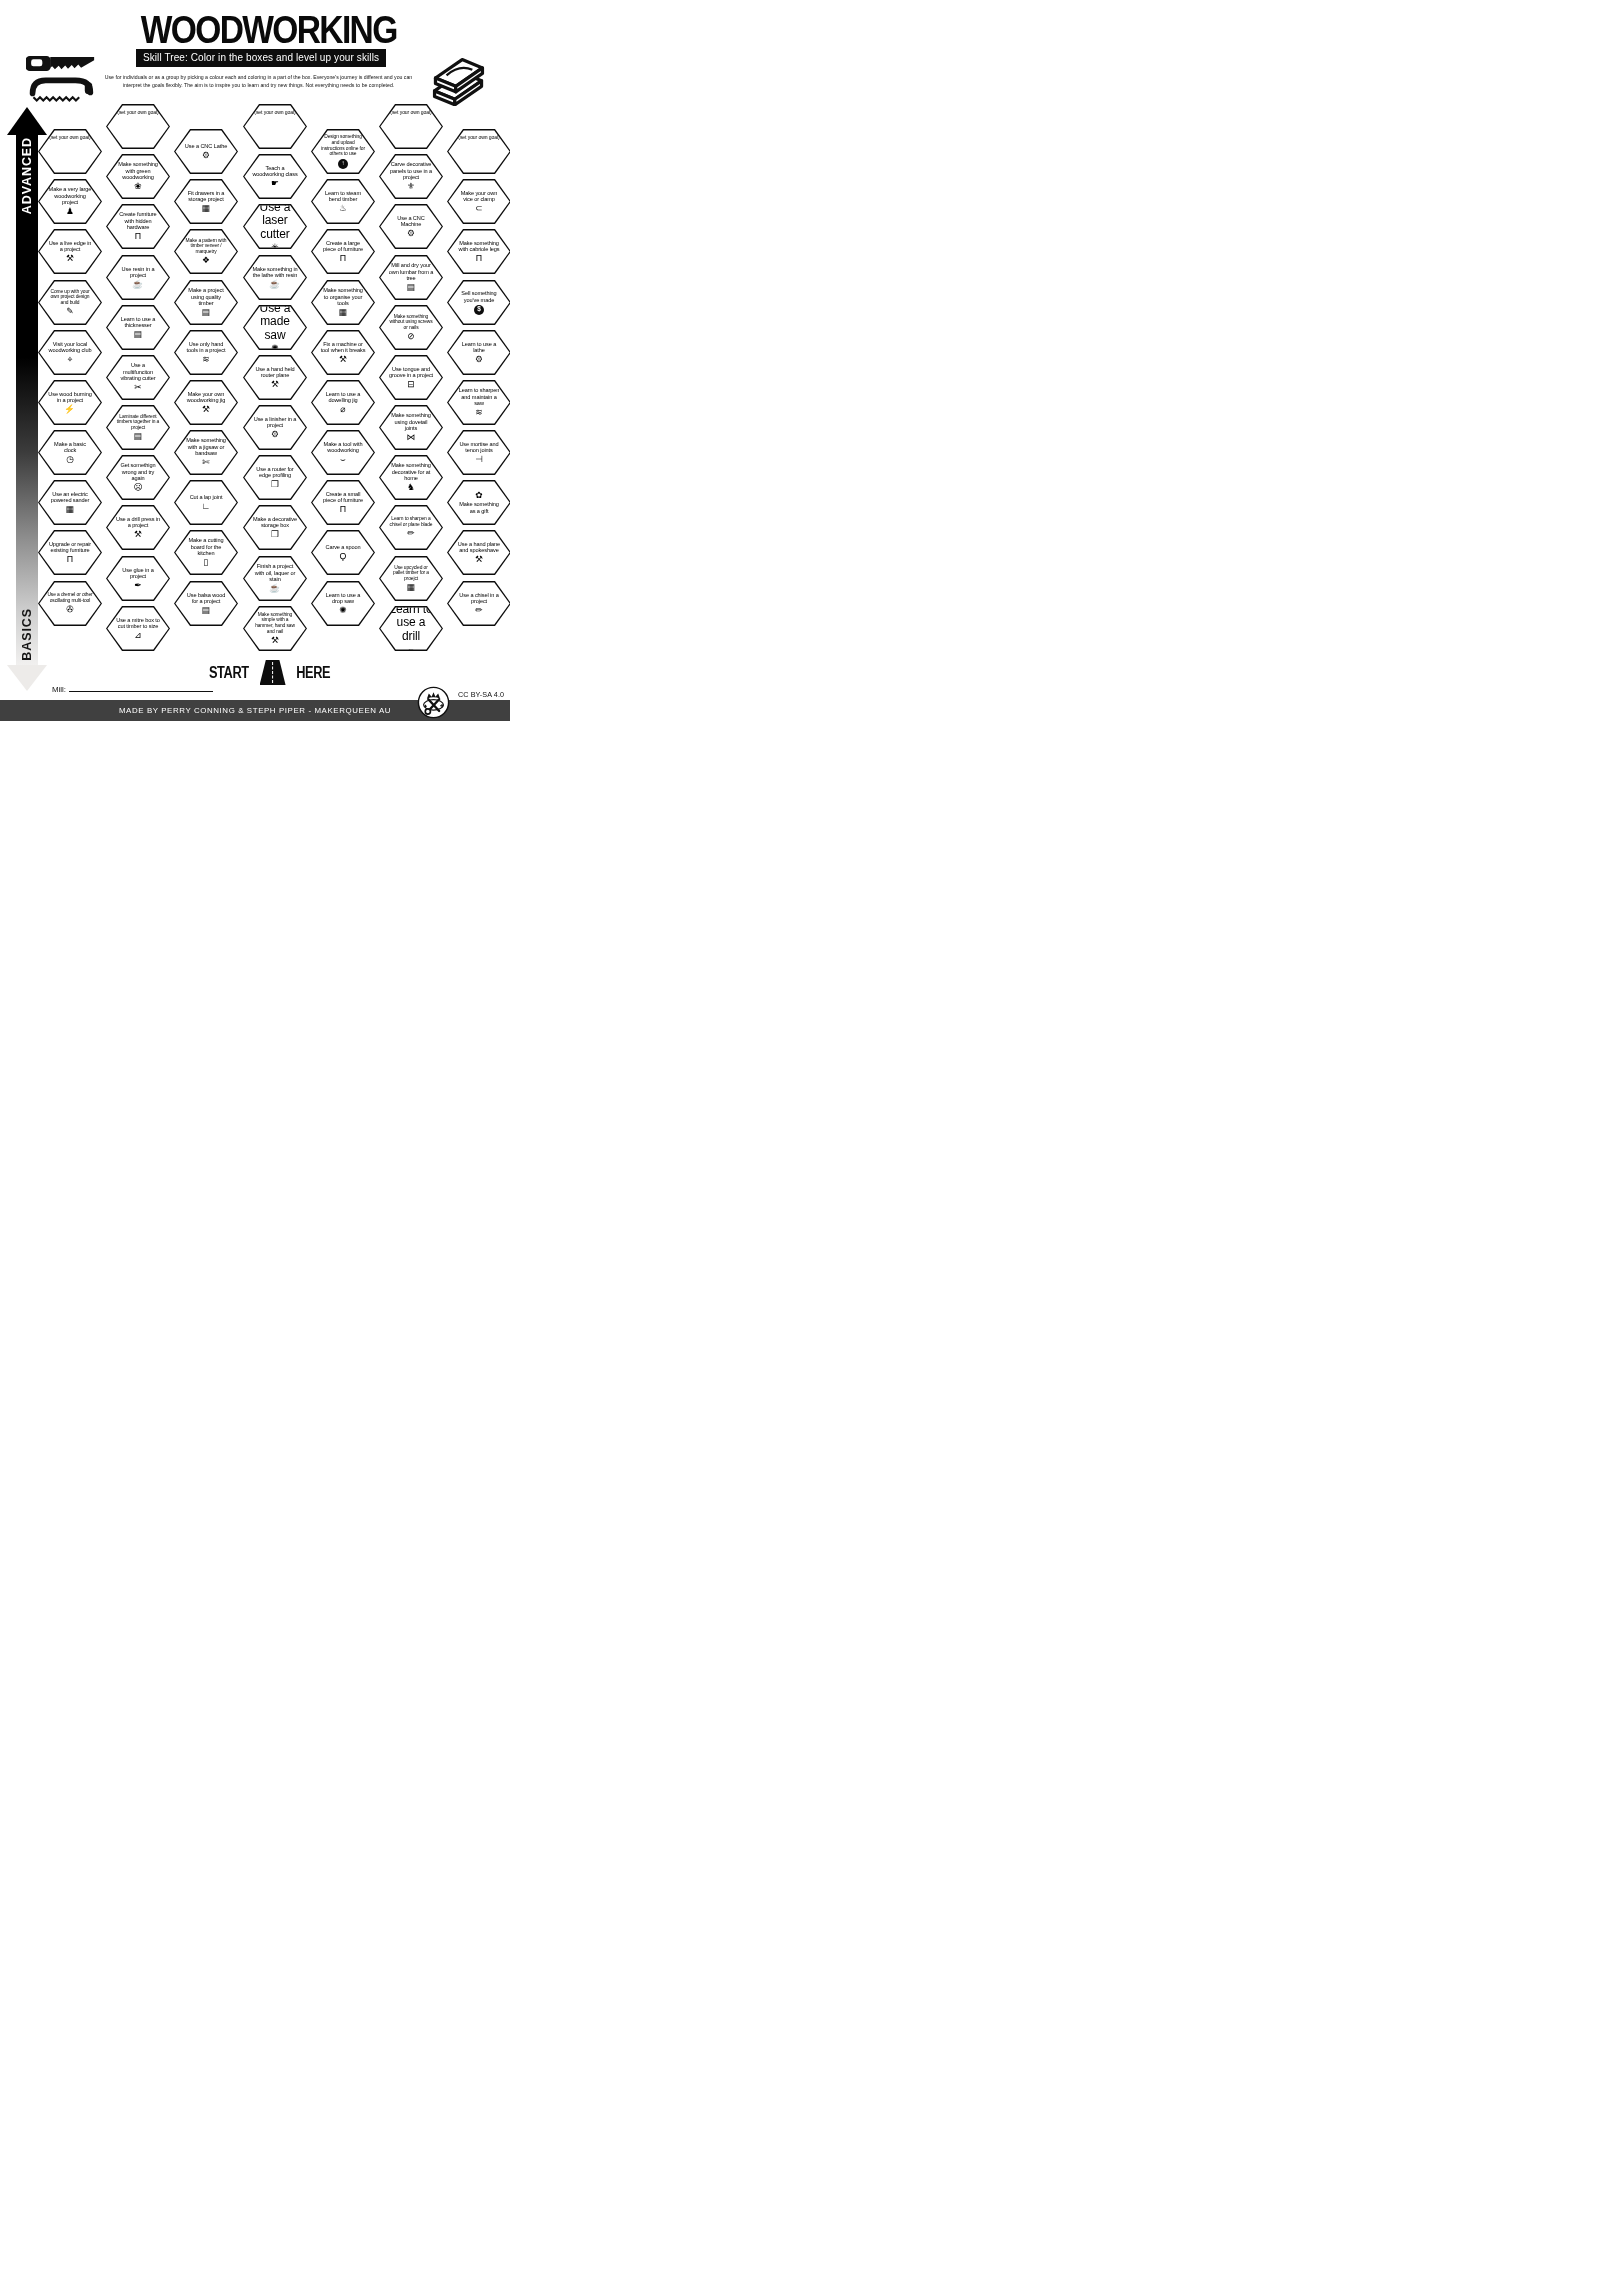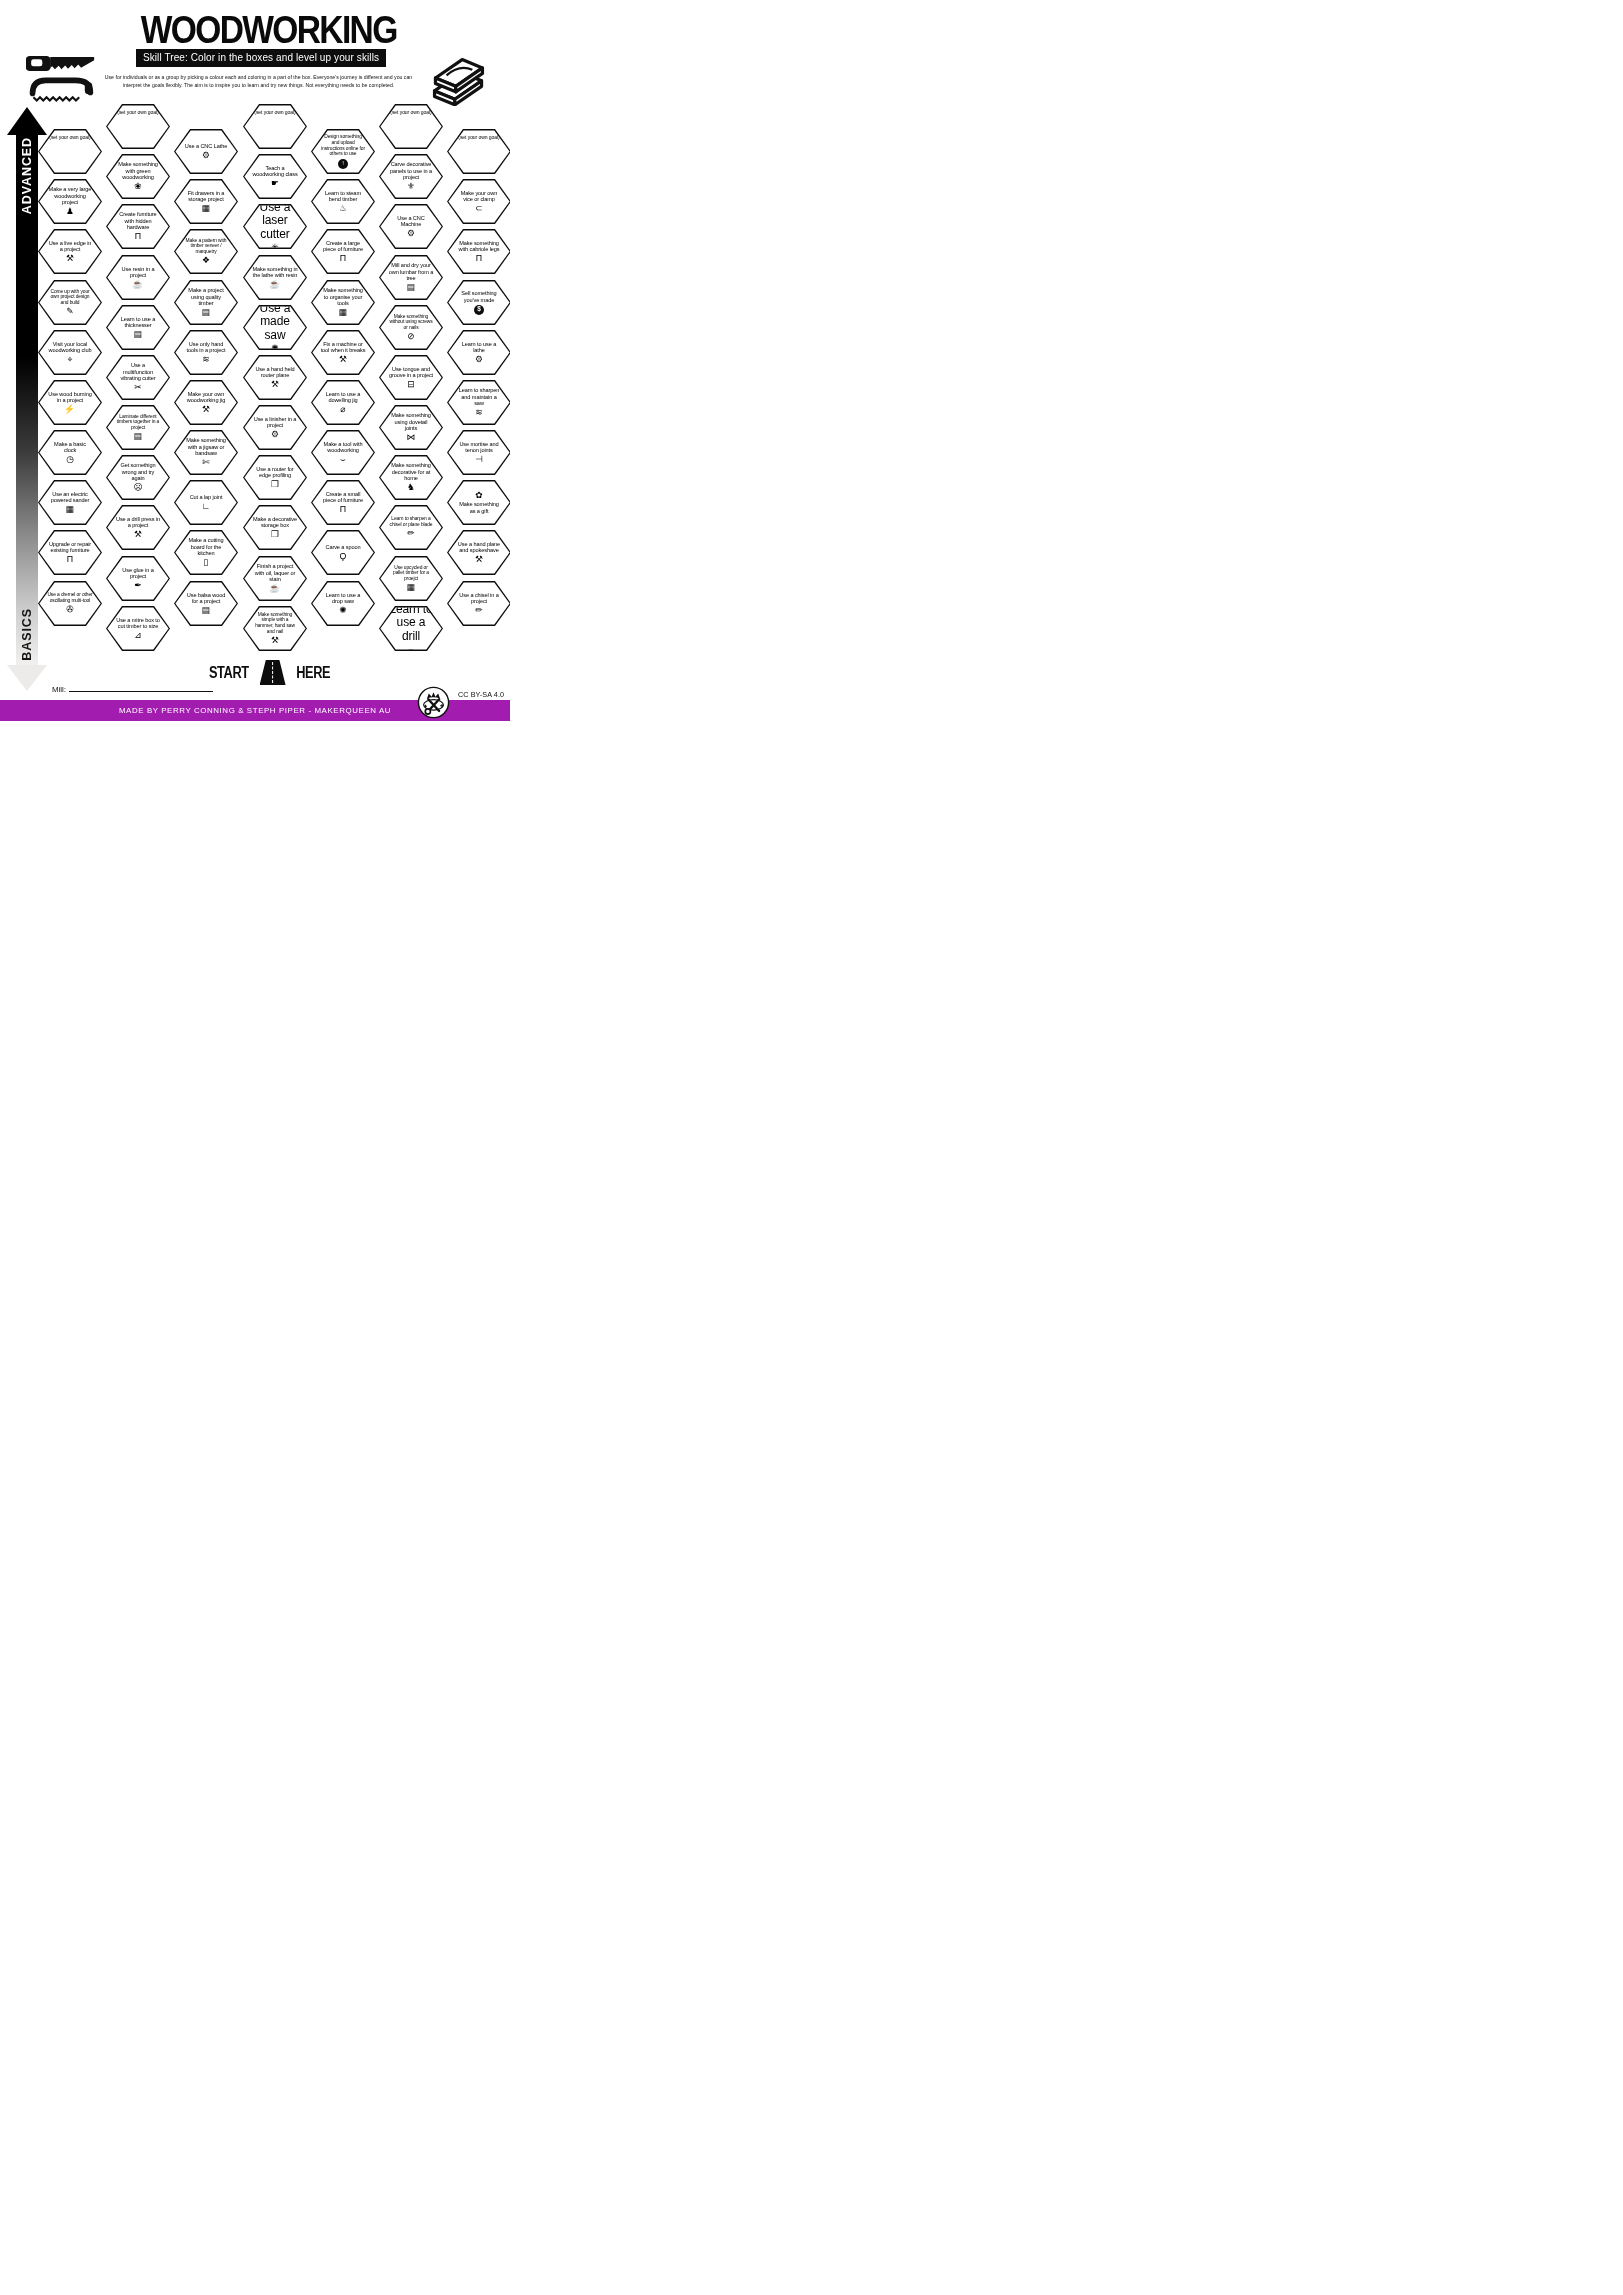--- a/index.html
+++ b/index.html
@@ -72,21 +72,21 @@
   .road-icon { width:26px; height:25px; background:#0d0d0d; position:relative;
     clip-path:polygon(24% 0%,76% 0%,100% 100%,0% 100%); }
   .road-line { position:absolute; left:50%; top:2.3px; bottom:2.3px; width:0;
     border-left:1.9px dashed #fff; transform:translateX(-0.9px); }
   
   .name-row { position:absolute; left:52px; top:685px; font-size:7.9px; color:#111; }
   .name-line { display:inline-block; width:144px; height:6.5px;
     border-bottom:1.2px solid #111; margin-left:2.8px; }
   .logo { position:absolute; left:417px; top:686px; width:33px; height:33px; z-index:5; }
   .license { position:absolute; left:458px; top:690px; font-size:7.2px; letter-spacing:0.1px; color:#0d0d0d; }
-  .footer { position:absolute; left:0; right:0; top:700px; height:21px; background:#a21caf;
+  .footer { position:absolute; left:0; right:0; top:700px; height:21px; background:#404040;
     color:#fff; display:flex; align-items:center; justify-content:center;
     font-size:7.9px; letter-spacing:0.6px; z-index:2; }
   .corner-svg { position:absolute; }
   .saw-svg { left:26px; top:52px; width:70px; height:52px; }
   .planks-svg { left:429px; top:51px; width:59px; height:55px; }
 </style>
 </head>
 <body>
 
 <svg class="corner-svg saw-svg" viewBox="0 0 150 110">

